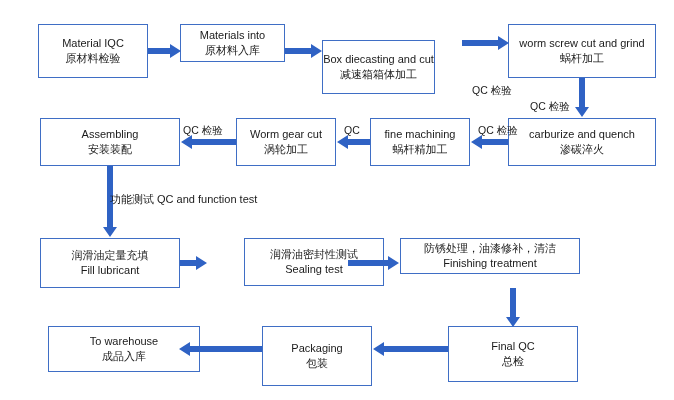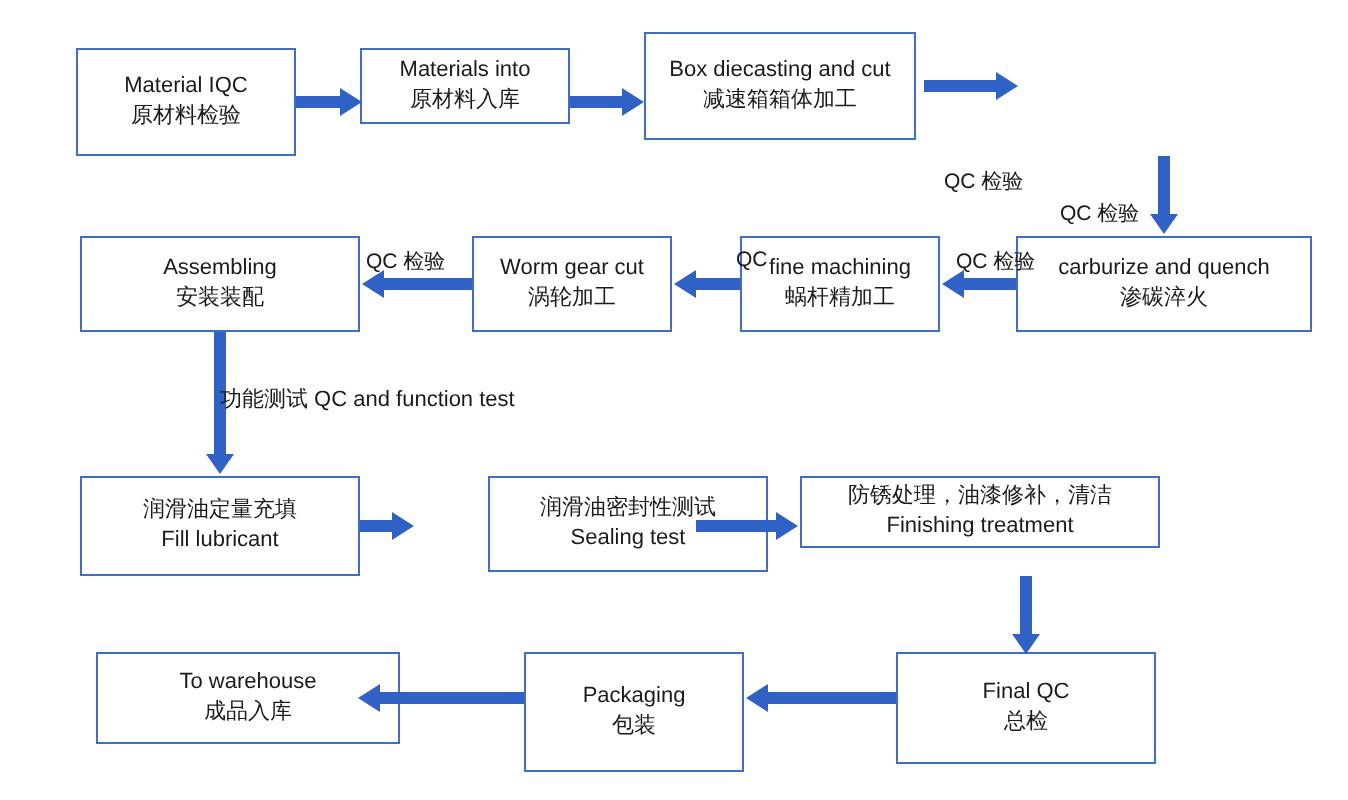--- a/index.html
+++ b/index.html
@@ -62,25 +62,29 @@
   <div class="node" style="left:38px;top:24px;width:110px;height:54px;">
     <span class="l1">Material IQC</span>
     <span class="l2">原材料检验</span>
   </div>
 
   <div class="node" style="left:180px;top:24px;width:105px;height:38px;">
     <span class="l1">Materials into</span>
     <span class="l2">原材料入库</span>
   </div>
 
-  <div class="node" style="left:322px;top:16px;width:136px;height:54px;">
+  <div class="node" style="left:322px;top:40px;width:113px;height:54px;">
     <span class="l1">Box diecasting and cut</span>
     <span class="l2">减速箱箱体加工</span>
   </div>
 
+  <div class="node" style="left:508px;top:24px;width:148px;height:54px;">
+    <span class="l1">worm screw cut and grind</span>
+    <span class="l2">蜗杆加工</span>
+  </div>
 
   <div class="node" style="left:508px;top:118px;width:148px;height:48px;">
     <span class="l1">carburize and quench</span>
     <span class="l2">渗碳淬火</span>
   </div>
 
   <div class="node" style="left:370px;top:118px;width:100px;height:48px;">
     <span class="l1">fine machining</span>
     <span class="l2">蜗杆精加工</span>
   </div>
@@ -199,17 +203,17 @@
 
   <div class="arrow" style="left:178px;top:342px;">
     <svg width="84" height="14" viewBox="0 0 84 14">
       <path d="M84 4 H12 V0 L1 7 L12 14 V10 H84 Z" fill="#2f62c4"></path>
     </svg>
   </div>
 
   <div class="label" style="left:472px;top:84px;">QC 检验</div>
   <div class="label" style="left:530px;top:100px;">QC 检验</div>
   <div class="label" style="left:478px;top:124px;">QC 检验</div>
-  <div class="label" style="left:344px;top:124px;margin-left:24px;">QC</div>
+  <div class="label" style="left:344px;top:124px;">QC</div>
   <div class="label" style="left:183px;top:124px;">QC 检验</div>
   <div class="label big" style="left:110px;top:192px;">功能测试 QC and function test</div>
 
 </div>
 
 </body></html>

